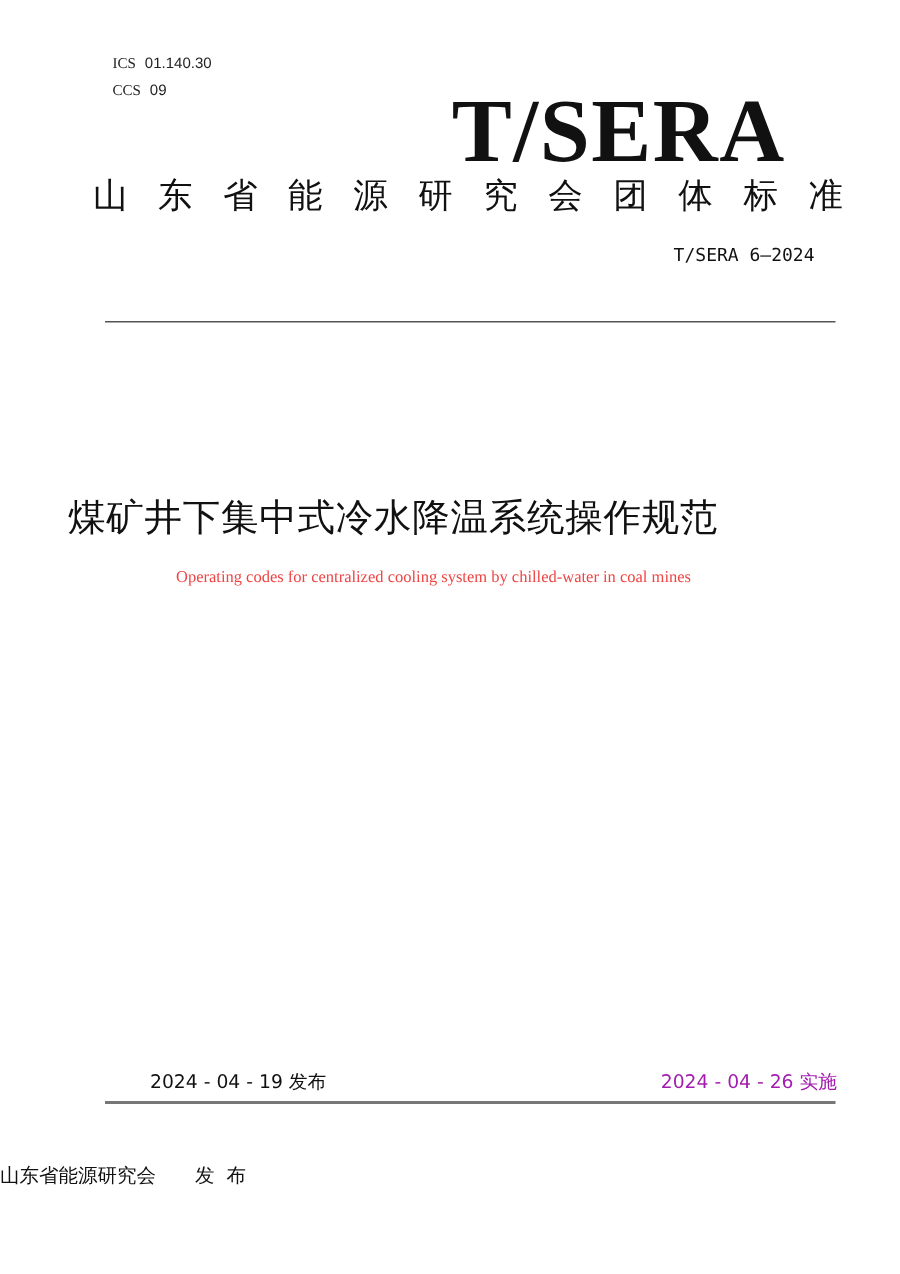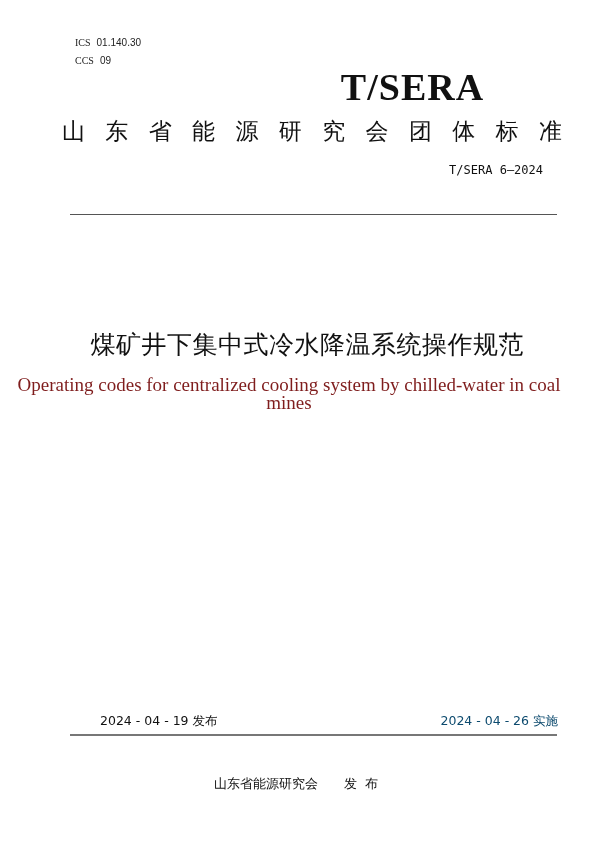--- a/index.html
+++ b/index.html
@@ -29,21 +29,21 @@
       font-family: "Liberation Sans", sans-serif;
       margin-left: 6px;
     }
     .brand {
       left: 300px;
       top: 62px;
       width: 225px;
       text-align: center;
       font-family: "Liberation Serif", serif;
       font-weight: bold;
-      font-size: 38px;
+      font-size: 60px;
       line-height: 50px;
       letter-spacing: 1px;
       color: #111;
     }
     .org-standard {
       left: 62px;
       top: 116px;
       width: 500px;
       font-family: "DejaVu Sans", sans-serif;
       font-size: 23px;
@@ -65,58 +65,58 @@
       width: 487px;
       height: 1px;
       background: #555;
     }
     .rule.top { top: 214px; }
     .rule.bottom { top: 734px; height: 1.5px; background: #777; }
     .title-cn {
       left: 0;
       width: 524px;
       top: 328px;
-      text-align: right;
+      text-align: center;
       font-family: "DejaVu Sans", sans-serif;
       font-size: 25px;
       line-height: 34px;
       color: #111;
       letter-spacing: 0.5px;
     }
     .title-en {
       left: 0;
       width: 578px;
       top: 376px;
       text-align: center;
       font-family: "Liberation Serif", serif;
-      font-size: 19px;
+      font-size: 11px;
       line-height: 18px;
-      color: #7f1d1d;
+      color: #ef4444;
     }
     .date-issue {
       left: 71px;
       top: 713px;
       font-family: "DejaVu Sans", sans-serif;
       font-size: 12.5px;
       color: #111;
       margin-left: 29px;
     }
     .date-impl {
       right: 42px;
       top: 713px;
       font-family: "DejaVu Sans", sans-serif;
       font-size: 12.5px;
-      color: #0c4a6e;
+      color: #a21caf;
       text-align: right;
     }
     .publisher {
       left: 0;
       width: 600px;
       top: 775px;
-      text-align: center;
+      text-align: left;
       font-family: "DejaVu Sans", sans-serif;
       font-size: 13px;
       color: #111;
     }
     .publisher .verb { margin-left: 26px; letter-spacing: 8px; }
   </style>
 </head>
 <body>
 
 <div class="abs ics">

